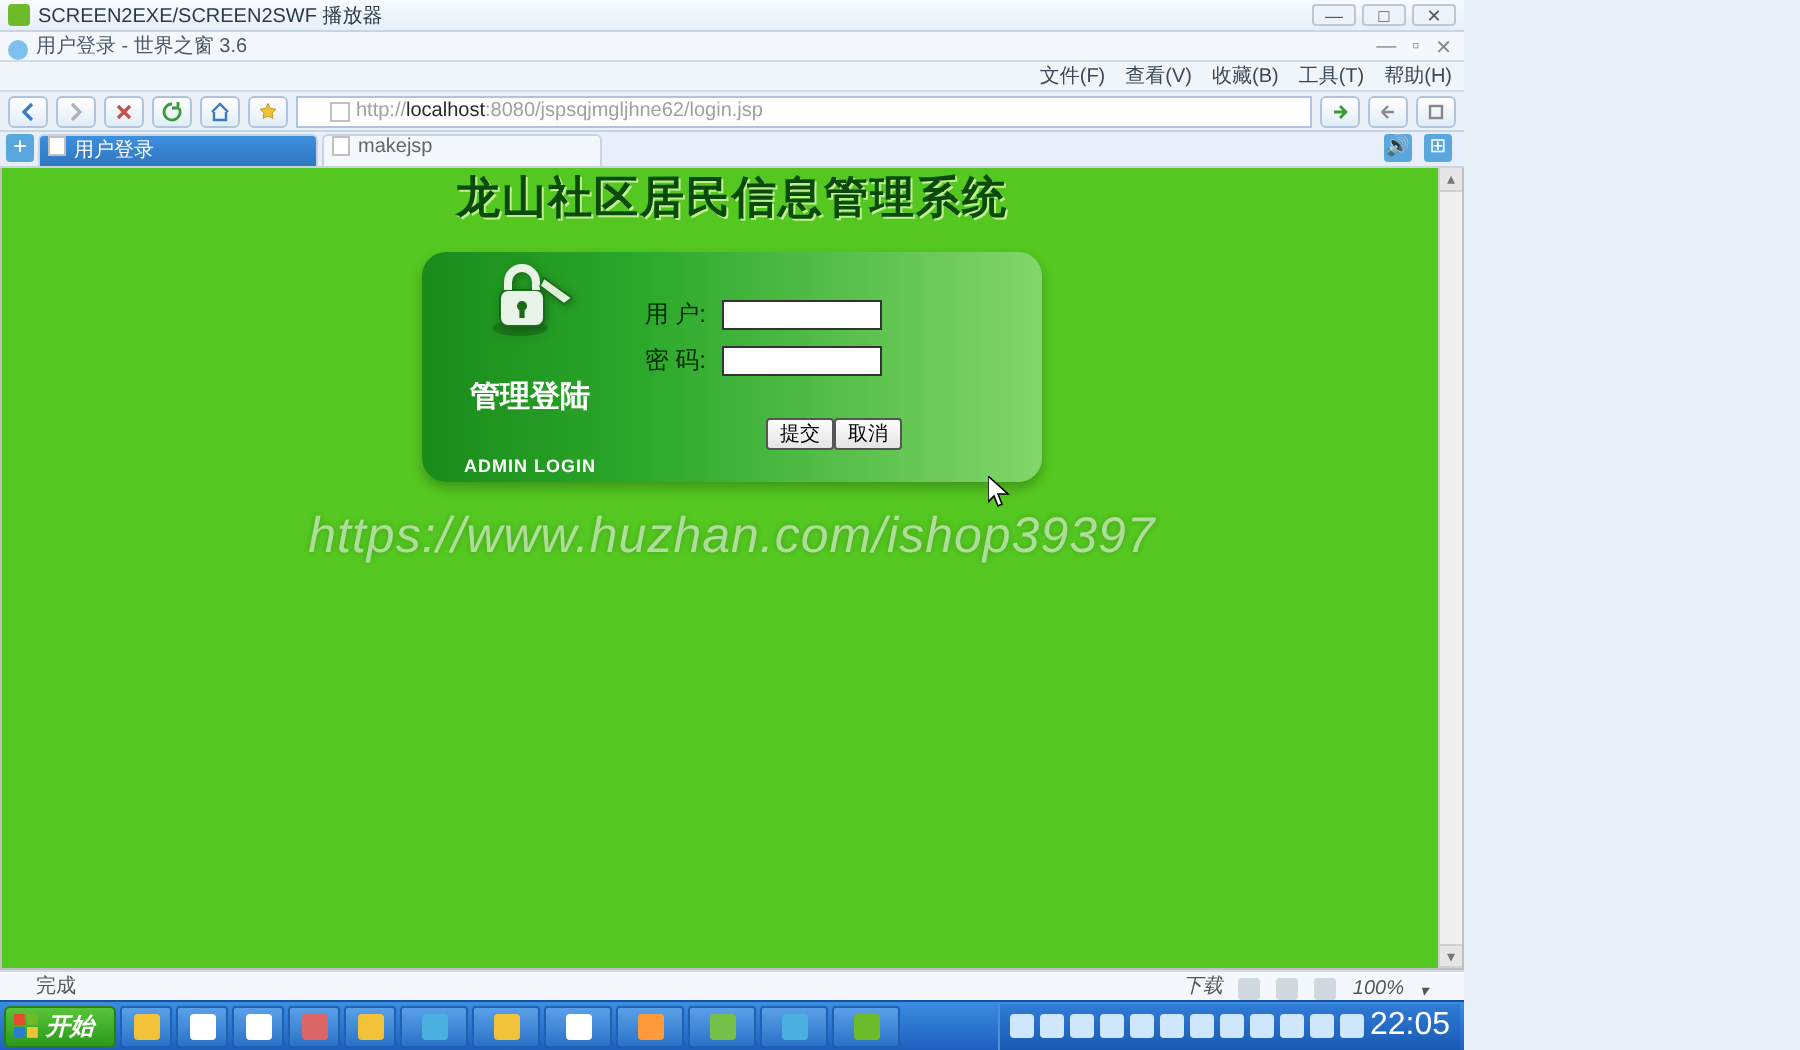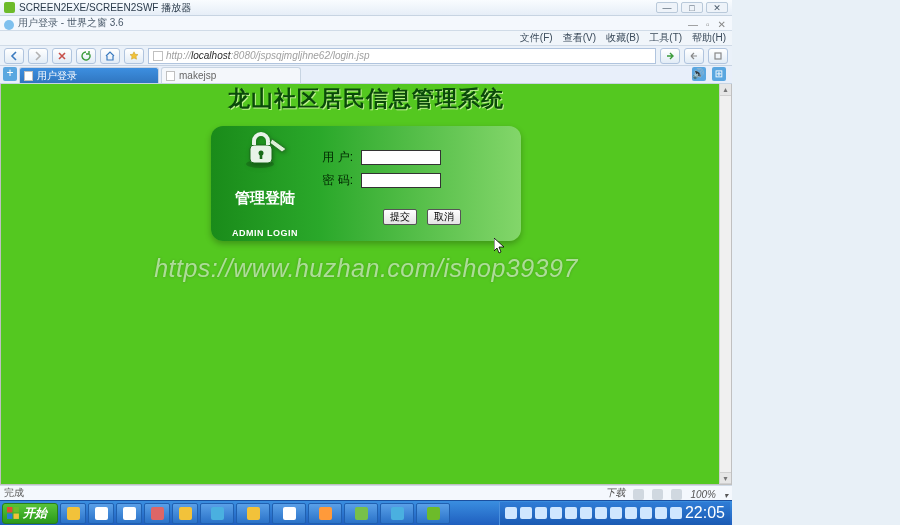--- a/index.html
+++ b/index.html
@@ -20,28 +20,28 @@
   .browser-title .mini-ctl{ margin-left:auto; display:flex; gap:4px; }
   .browser-title .mini-ctl span{ font-size:10px; color:#888; cursor:pointer; padding:0 2px; }
 
   
   .menu-row { height:15px; background:#f0f5fa; display:flex; justify-content:flex-end; align-items:center; padding-right:6px; gap:10px; font-size:10px; color:#3a4a5a; border-bottom:1px solid #d0dbe7; }
 
   
   .addr-row { height:20px; background:#eaf1f9; display:flex; align-items:center; padding:0 4px; gap:4px; border-bottom:1px solid #c7d4e2; }
   .nav-btn { width:20px; height:16px; border:1px solid #b0c4de; border-radius:3px; background:linear-gradient(#fff,#e2ecf6); display:flex; align-items:center; justify-content:center; cursor:pointer; }
   .nav-btn svg{ width:10px; height:10px; }
-  .addr-input { flex:1; height:16px; border:1px solid #b0c4de; background:#fff; font-size:10px; padding:0 4px; color:#2a2a2a; display:flex; align-items:center;font-style:italic; }
+  .addr-input { flex:1; height:16px; border:1px solid #b0c4de; background:#fff; font-size:10px; padding:0 16px; color:#2a2a2a; display:flex; align-items:center; }
   .addr-input .page-icon{ width:10px; height:10px; background:#fff; border:1px solid #c0c0c0; margin-right:3px; }
   .addr-input .greyed{ color:#a0a0a0; }
 
   
   .tab-row { height:18px; background:#e8effa; display:flex; align-items:flex-end; padding-left:3px; gap:2px; border-bottom:1px solid #c7d4e2; }
   .add-tab { width:14px; height:14px; background:#5aa7e0; color:#fff; font-size:12px; line-height:13px; text-align:center; border-radius:2px; margin-bottom:2px; cursor:pointer; }
-  .tab { min-width:140px; height:16px; display:flex; align-items:center; font-size:10px; padding:0 10px 0 4px; border-radius:3px 3px 0 0; border:1px solid #c7d4e2; border-bottom:none; cursor:pointer; }
+  .tab { min-width:140px; height:16px; display:flex; align-items:flex-start; font-size:10px; padding:0 10px 0 4px; border-radius:3px 3px 0 0; border:1px solid #c7d4e2; border-bottom:none; cursor:pointer; }
   .tab.active { background:linear-gradient(#3d8fe0,#3076c0); color:#fff; }
   .tab.inactive { background:#f4f7fb; color:#666; }
   .tab .pg{ width:9px; height:10px; margin-right:4px; background:#fff; border:1px solid #c0c0c0; }
   .tab-row .sound-ico{ margin-left:auto; display:flex; align-items:center; gap:6px; margin-right:6px; margin-bottom:2px; }
   .tab-row .sound-ico span{ width:14px; height:14px; background:#5aa7e0; border-radius:2px; font-size:10px; color:#fff; line-height:14px; text-align:center; cursor:pointer; }
 
   
   .viewport { flex:1; background:#54c820; position:relative; border:1px solid #c0c0c0; border-top:none; overflow:hidden; }
   .scrollbar { position:absolute; right:0; top:0; bottom:0; width:12px; background:#f0f0f0; border-left:1px solid #d0d0d0; }
   .scrollbar .up, .scrollbar .dn{ height:12px; background:#e6e6e6; border-bottom:1px solid #d0d0d0; cursor:pointer; font-size:8px; text-align:center; line-height:12px; color:#777; }
@@ -52,30 +52,30 @@
 
   .login-panel { width:310px; height:115px; margin:12px auto 0; border-radius:12px; background:linear-gradient(to right,#1a8b1a 0%, #2aa82a 35%, #83d66a 100%); display:flex; box-shadow:0 3px 6px rgba(0,0,0,.25); overflow:hidden; }
   .lp-left { width:108px; display:flex; flex-direction:column; align-items:center; justify-content:center; gap:20px;text-align:right; }
   .lp-left svg{ filter:drop-shadow(1px 1px 2px rgba(0,0,0,.3)); }
   .lp-left .cn{ font-size:15px; color:#fff; font-weight:bold; font-family:"SimHei",sans-serif; }
   .lp-left .en{ font-size:9px; color:#fff; letter-spacing:.5px; font-weight:bold; }
   .lp-right { flex:1; display:flex; flex-direction:column; justify-content:center; gap:6px; padding-top:6px; }
   .form-row { display:flex; align-items:center; gap:8px; font-size:12px; color:#022802; }
   .form-row label{ width:34px; text-align:right; }
   .form-row input{ width:80px; height:15px; border:1px solid #333; background:#fff; font-size:11px; padding:0 2px; }
-  .btn-row { display:flex; gap:10px; padding-left:64px; margin-top:14px; }
+  .btn-row { display:flex; padding-left:64px; margin-top:14px; }
   .btn-row button{ width:34px; height:16px; font-size:10px; border:1px solid #555; background:linear-gradient(#fefefe,#e4e4e4); border-radius:2px; cursor:pointer; }
 
   .cursor { position:absolute; width:12px; height:18px; left:493px; top:154px; pointer-events:none; }
   .cursor svg{ width:12px; height:18px; }
 
   .watermark { position:absolute; top:170px; left:0; right:0; text-align:center; font-size:25px; color:rgba(255,255,255,.55); font-family:Arial,sans-serif; letter-spacing:.5px; pointer-events:none; text-shadow:0 0 3px rgba(0,0,0,.2); font-style:italic; }
 
   
-  .status-bar { height:15px; background:#f4f8fd; border-top:1px solid #d0dbe7; display:flex; align-items:center; font-size:10px; color:#555; padding:0 4px; }
+  .status-bar { height:15px; background:#f4f8fd; border-top:1px solid #d0dbe7; display:flex; align-items:center; font-size:10px; color:#555; padding:0 18px; }
   .status-bar .right{ margin-left:auto; display:flex; align-items:flex-end; gap:8px;font-style:italic; }
   .status-bar .ico{ width:11px; height:11px; background:#d0d8e0; border-radius:2px; }
 
   
   .taskbar { height:25px; background:linear-gradient(#3a8ee0,#1f5fbf); display:flex; align-items:center; padding:0 2px; gap:2px; border-top:1px solid #1a4f9f; }
   .start-btn{ height:21px; padding:0 10px 0 4px; background:linear-gradient(#58c43a,#2a9a1a); border-radius:3px; display:flex; align-items:center; gap:3px; color:#fff; font-style:italic; font-weight:bold; font-size:12px; cursor:pointer; border:1px solid #2a7e1a; }
   .start-btn .winlogo{ width:13px; height:13px; }
   .tb-item{ min-width:26px; height:21px; background:linear-gradient(#5aa0e8,#2a72c8); border:1px solid #2060b0; border-radius:2px; display:flex; align-items:center; justify-content:center; cursor:pointer; }
   .tb-item svg, .tb-item .blk{ width:13px; height:13px; }
   .sys-tray{ margin-left:auto; height:23px; background:linear-gradient(#2f7cd6,#1a5ab3); display:flex; align-items:center; gap:3px; padding:0 5px; border-left:1px solid #4a90de; }

